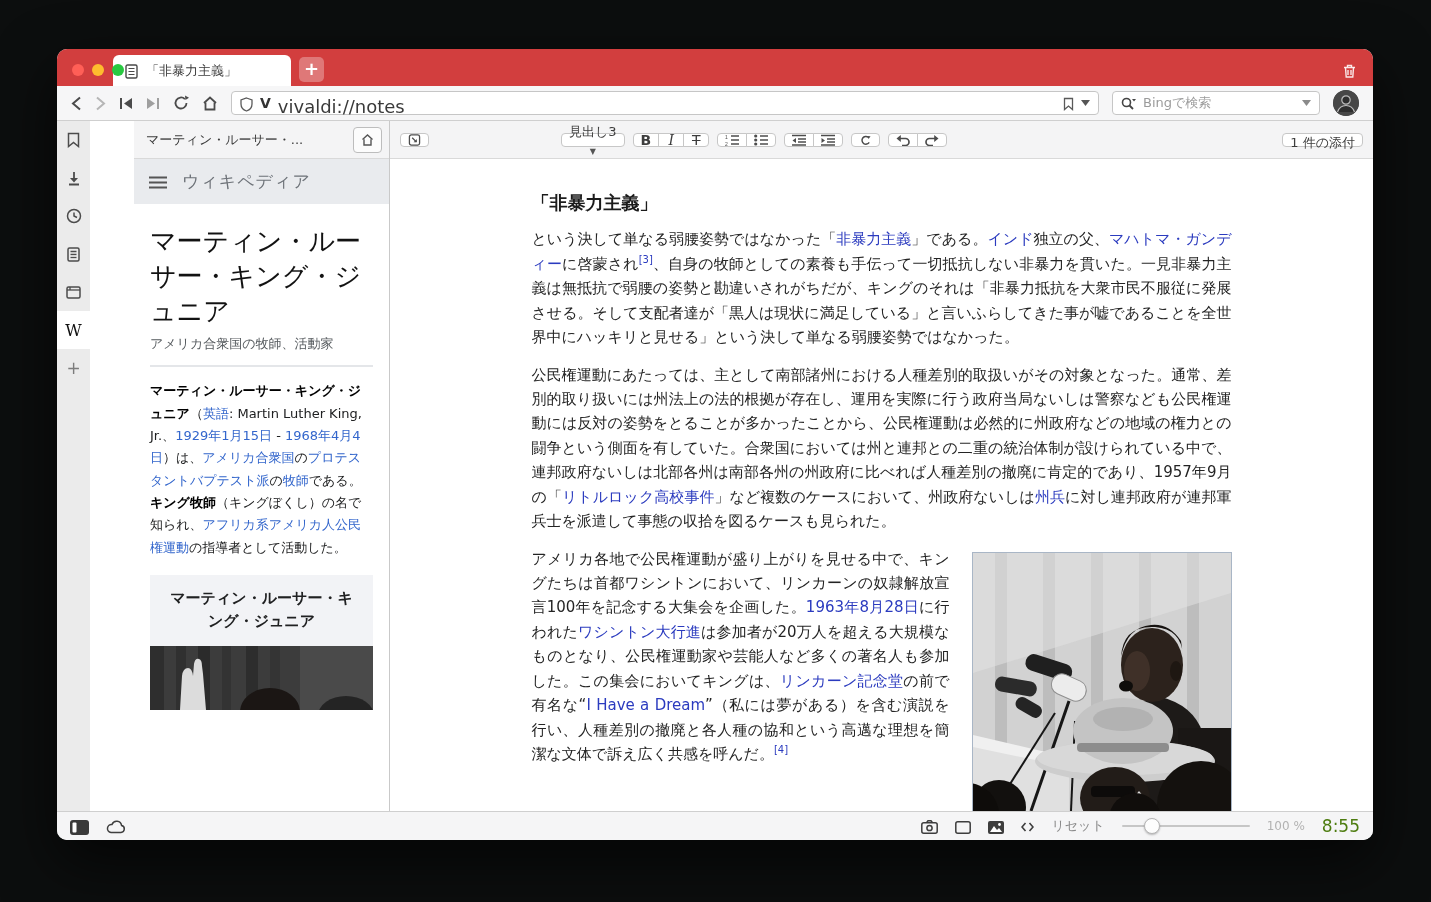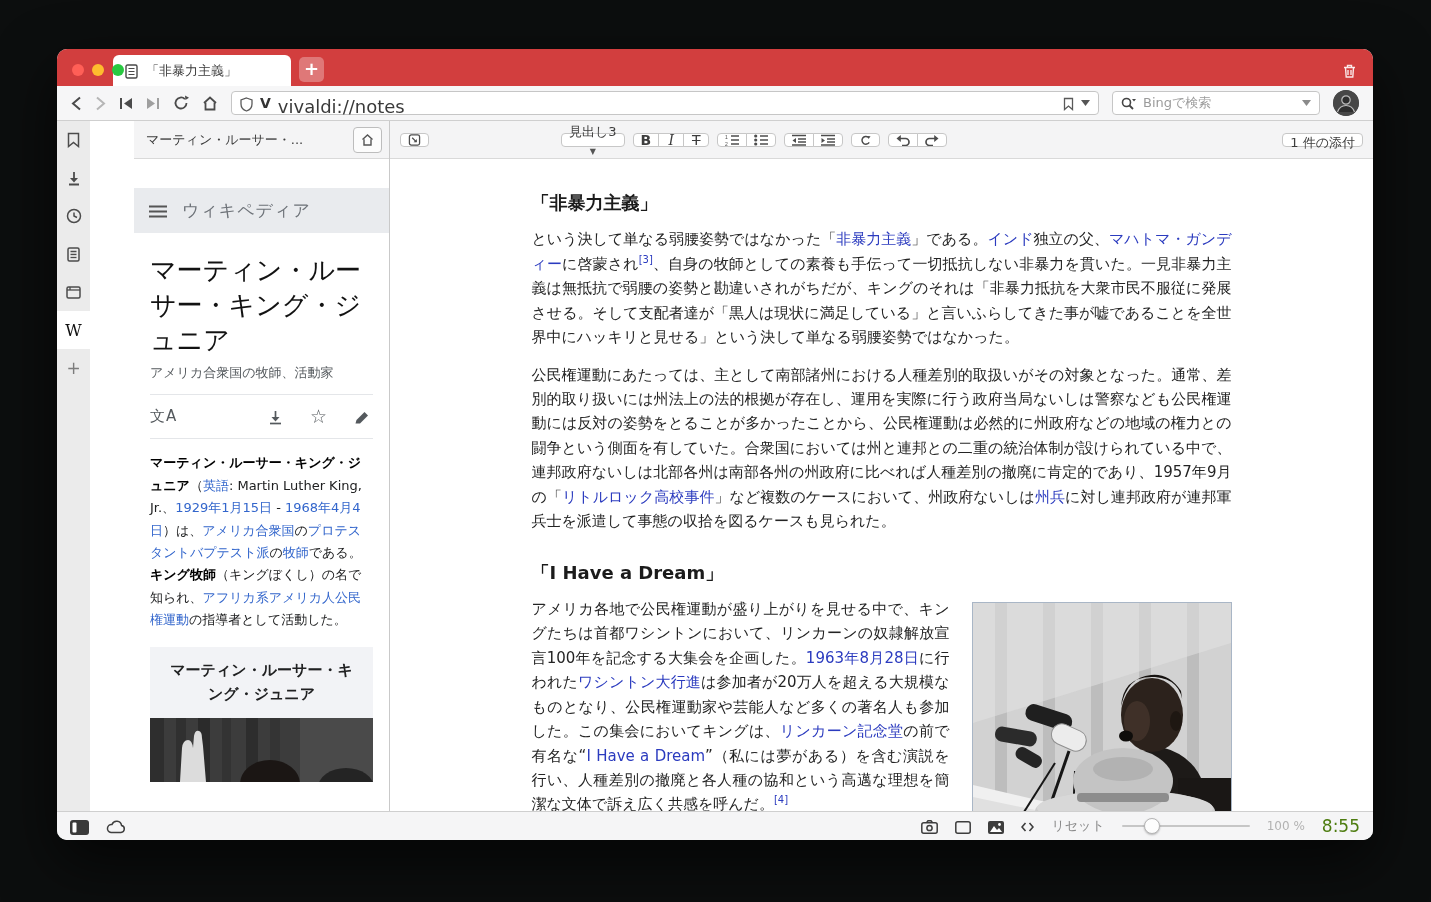--- a/index.html
+++ b/index.html
@@ -40,21 +40,21 @@
   .wglyph{font-family:"DejaVu Serif","Liberation Serif",serif;font-size:16px;color:#111;}
   .plus{color:#7c7c7c;font-size:17px;}
   
   .panel{width:255px;border-right:1px solid #c9c9c9;display:flex;flex-direction:column;min-height:0;
          background:#fff;flex:none;padding-left:44px;}
   .panel-header{height:37px;background:#f4f4f5;border-bottom:1px solid #d9d9d9;display:flex;
                 align-items:center;padding:0 7px 0 12px;gap:8px;flex:none;}
   .panel-title{flex:1;font-size:13px;color:#3c3c3c;white-space:nowrap;overflow:hidden;}
   .panel-home{width:27px;height:24px;border:1px solid #bdbdbd;border-radius:4px;background:#fcfcfc;
               display:flex;align-items:center;justify-content:center;flex:none;}
-  .wiki{flex:1;overflow:hidden;display:flex;flex-direction:column;justify-content:center;}
+  .wiki{flex:1;overflow:hidden;display:flex;flex-direction:column;}
   .wiki-header{height:45px;background:#e9ebee;display:flex;align-items:center;gap:15px;padding:0 15px;flex:none;}
   .wordmark{font-family:"DejaVu Serif","Liberation Serif",serif;font-size:17px;color:#6d7278;letter-spacing:1px;}
   .wiki-body{padding:4px 16px 0;overflow:hidden;}
   .wtitle{font-family:"DejaVu Serif","Liberation Serif",serif;font-weight:400;font-size:26px;
           line-height:1.35;color:#121212;margin:16px 0 6px;}
   .wsub{font-size:13px;color:#54595d;margin-bottom:12px;}
   .wdiv{border:none;border-top:1px solid #e4e6e9;margin:0;}
   .wicons{display:flex;align-items:center;padding:12px 4px 12px 0;color:#54595d;}
   .lang{font-size:15px;letter-spacing:1px;}
   .wicons-right{margin-left:auto;display:flex;gap:27px;align-items:center;}
@@ -287,38 +287,20 @@
                   <line x1="0" y1="11.5" x2="18" y2="11.5"></line>
                 </g>
               </svg>
           </span>
           <span class="wordmark">ウィキペディア</span>
         </div>
         <div class="wiki-body">
           <div class="wtitle">マーティン・ルーサー・キング・ジュニア</div>
           <div class="wsub">アメリカ合衆国の牧師、活動家</div>
           <hr class="wdiv">
-          <div class="wicons">
-            <span class="lang">文A</span>
-            <span class="wicons-right">
-              <span>
-                <svg width="15" height="15" viewBox="0 0 15 15">
-                    <line x1="7.5" y1="1" x2="7.5" y2="9" stroke="#54595d" stroke-width="1.7"></line>
-                    <polygon points="3.5,7 11.5,7 7.5,11.5" fill="#54595d"></polygon>
-                    <line x1="2" y1="13.5" x2="13" y2="13.5" stroke="#54595d" stroke-width="1.7"></line>
-                  </svg>
-              </span>
-              <span class="star">☆</span>
-              <span>
-                <svg width="15" height="15" viewBox="0 0 15 15">
-                    <path d="M1.5 13.5l1-3.5 8-8L14 5.5l-8 8z" fill="#54595d"></path>
-                  </svg>
-              </span>
-            </span>
-          </div>
           <hr class="wdiv">
           <div class="wintro"><strong>マーティン・ルーサー・キング・ジュニア</strong><span>（</span><a class="lnk">英語</a><span>: Martin Luther King, Jr.、</span><a class="lnk">1929年1月15日</a><span> - </span><a class="lnk">1968年4月4日</a><span>）は、</span><a class="lnk">アメリカ合衆国</a><span>の</span><a class="lnk">プロテスタントバプテスト派</a><span>の</span><a class="lnk">牧師</a><span>である。</span><strong>キング牧師</strong><span>（キングぼくし）の名で知られ、</span><a class="lnk">アフリカ系アメリカ人公民権運動</a><span>の指導者として活動した。</span></div>
           <div class="infobox">
             <div class="infobox-header">マーティン・ルーサー・キング・ジュニア</div>
             <div class="infobox-img">
               <svg width="223" height="64" viewBox="0 0 223 64">
                 <rect width="223" height="64" fill="#3c3c3c"></rect>
                 <rect x="0" width="14" height="64" fill="#2e2e2e"></rect>
                   <rect x="26" width="10" height="64" fill="#303030"></rect>
                 <rect x="48" width="12" height="64" fill="#2b2b2b"></rect>
@@ -428,21 +410,20 @@
             </svg>
           <span>1 件の添付</span>
         </span>
       </div>
 
       <div class="econtent">
         <div class="ecol">
           <h3 class="first">「非暴力主義」</h3>
           <p><span>という決して単なる弱腰姿勢ではなかった「</span><a class="lnk">非暴力主義</a><span>」である。</span><a class="lnk">インド</a><span>独立の父、</span><a class="lnk">マハトマ・ガンディー</a><span>に啓蒙され</span><sup class="lnk">[3]</sup><span>、自身の牧師としての素養も手伝って一切抵抗しない非暴力を貫いた。一見非暴力主義は無抵抗で弱腰の姿勢と勘違いされがちだが、キングのそれは「非暴力抵抗を大衆市民不服従に発展させる。そして支配者達が「黒人は現状に満足している」と言いふらしてきた事が嘘であることを全世界中にハッキリと見せる」という決して単なる弱腰姿勢ではなかった。</span></p>
           <p><span>公民権運動にあたっては、主として南部諸州における人種差別的取扱いがその対象となった。通常、差別的取り扱いには州法上の法的根拠が存在し、運用を実際に行う政府当局ないしは警察なども公民権運動には反対の姿勢をとることが多かったことから、公民権運動は必然的に州政府などの地域の権力との闘争という側面を有していた。合衆国においては州と連邦との二重の統治体制が設けられている中で、連邦政府ないしは北部各州は南部各州の州政府に比べれば人種差別の撤廃に肯定的であり、1957年9月の「</span><a class="lnk">リトルロック高校事件</a><span>」など複数のケースにおいて、州政府ないしは</span><a class="lnk">州兵</a><span>に対し連邦政府が連邦軍兵士を派遣して事態の収拾を図るケースも見られた。</span></p>
-          <h3>「I Have a Dream」</h3>
           <span class="note-img">
             <svg width="258" height="258" viewBox="0 0 258 258">
               <rect width="258" height="258" fill="#d2d2d2"></rect>
               <g fill="#bdbdbd">
                   <rect x="22" width="12" height="258"></rect>
                   <rect x="70" width="12" height="258"></rect>
                   <rect x="118" width="12" height="258"></rect>
                   <rect x="166" width="12" height="258"></rect>
                   <rect x="214" width="12" height="258"></rect>
                 </g>

